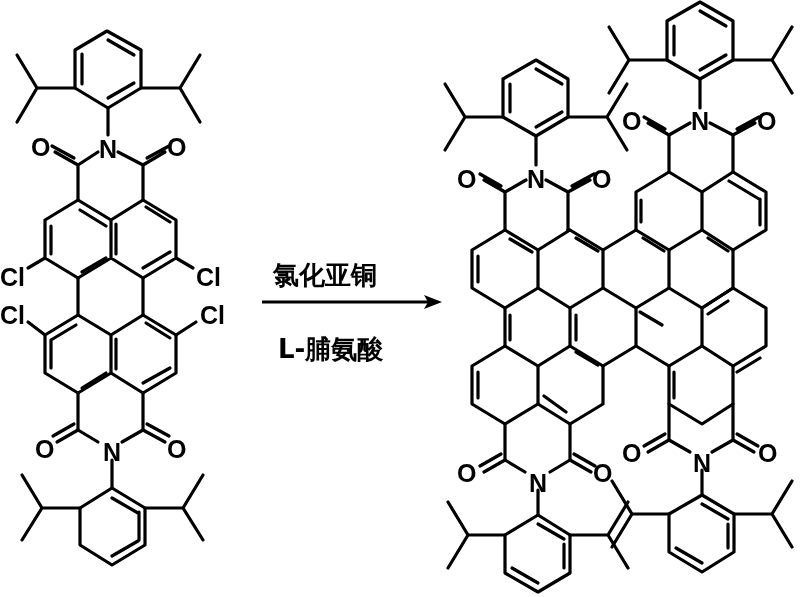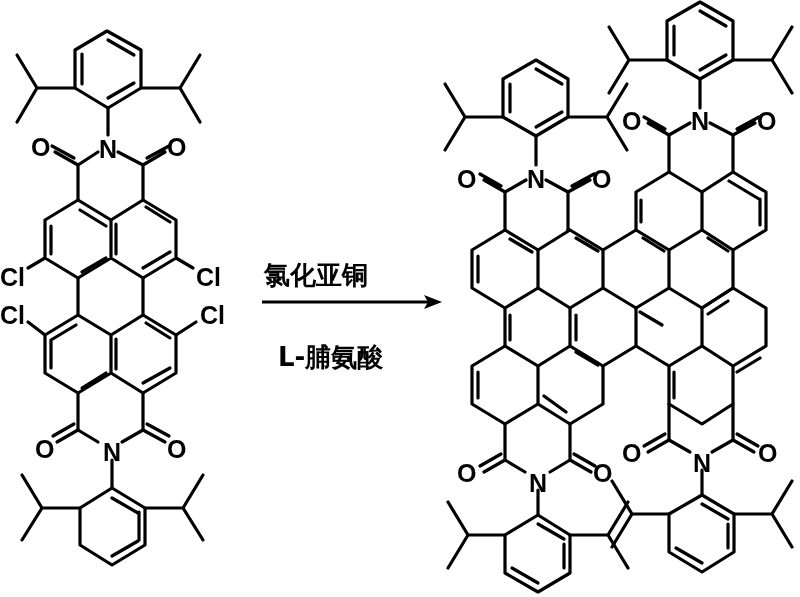--- a/index.html
+++ b/index.html
@@ -1,22 +1,22 @@
 <!DOCTYPE html>
 <html><head>
 <meta charset="utf-8">
 <style>
   html,body{margin:0;padding:0;background:#fff;}
   body{width:800px;height:597px;position:relative;overflow:hidden;font-family:"Liberation Sans",sans-serif;}
   svg{position:absolute;left:0;top:0;}
   .b{stroke:#000;stroke-width:3.2;fill:none;stroke-linecap:round;stroke-linejoin:round;}
   .atom{font-family:"Liberation Sans",sans-serif;font-weight:bold;font-size:25px;fill:#000;}
   .reagent{position:absolute;font-family:"DejaVu Sans",sans-serif;font-weight:bold;font-size:26px;color:#000;white-space:nowrap;}
-  #reagent-top{left:264px;top:258px;}
-  #reagent-bottom{left:278px;top:340px;}
+  #reagent-top{left:273px;top:258px;}
+  #reagent-bottom{left:278px;top:332px;}
 </style>
 </head>
 <body>
 
 <svg width="800" height="597" viewBox="0 0 800 597">
 
   <g>
 
     <g>
       <path class="b" d="M107,31 L141,50 L141,88 L108,108 L75,88 L75,50 Z"></path>

